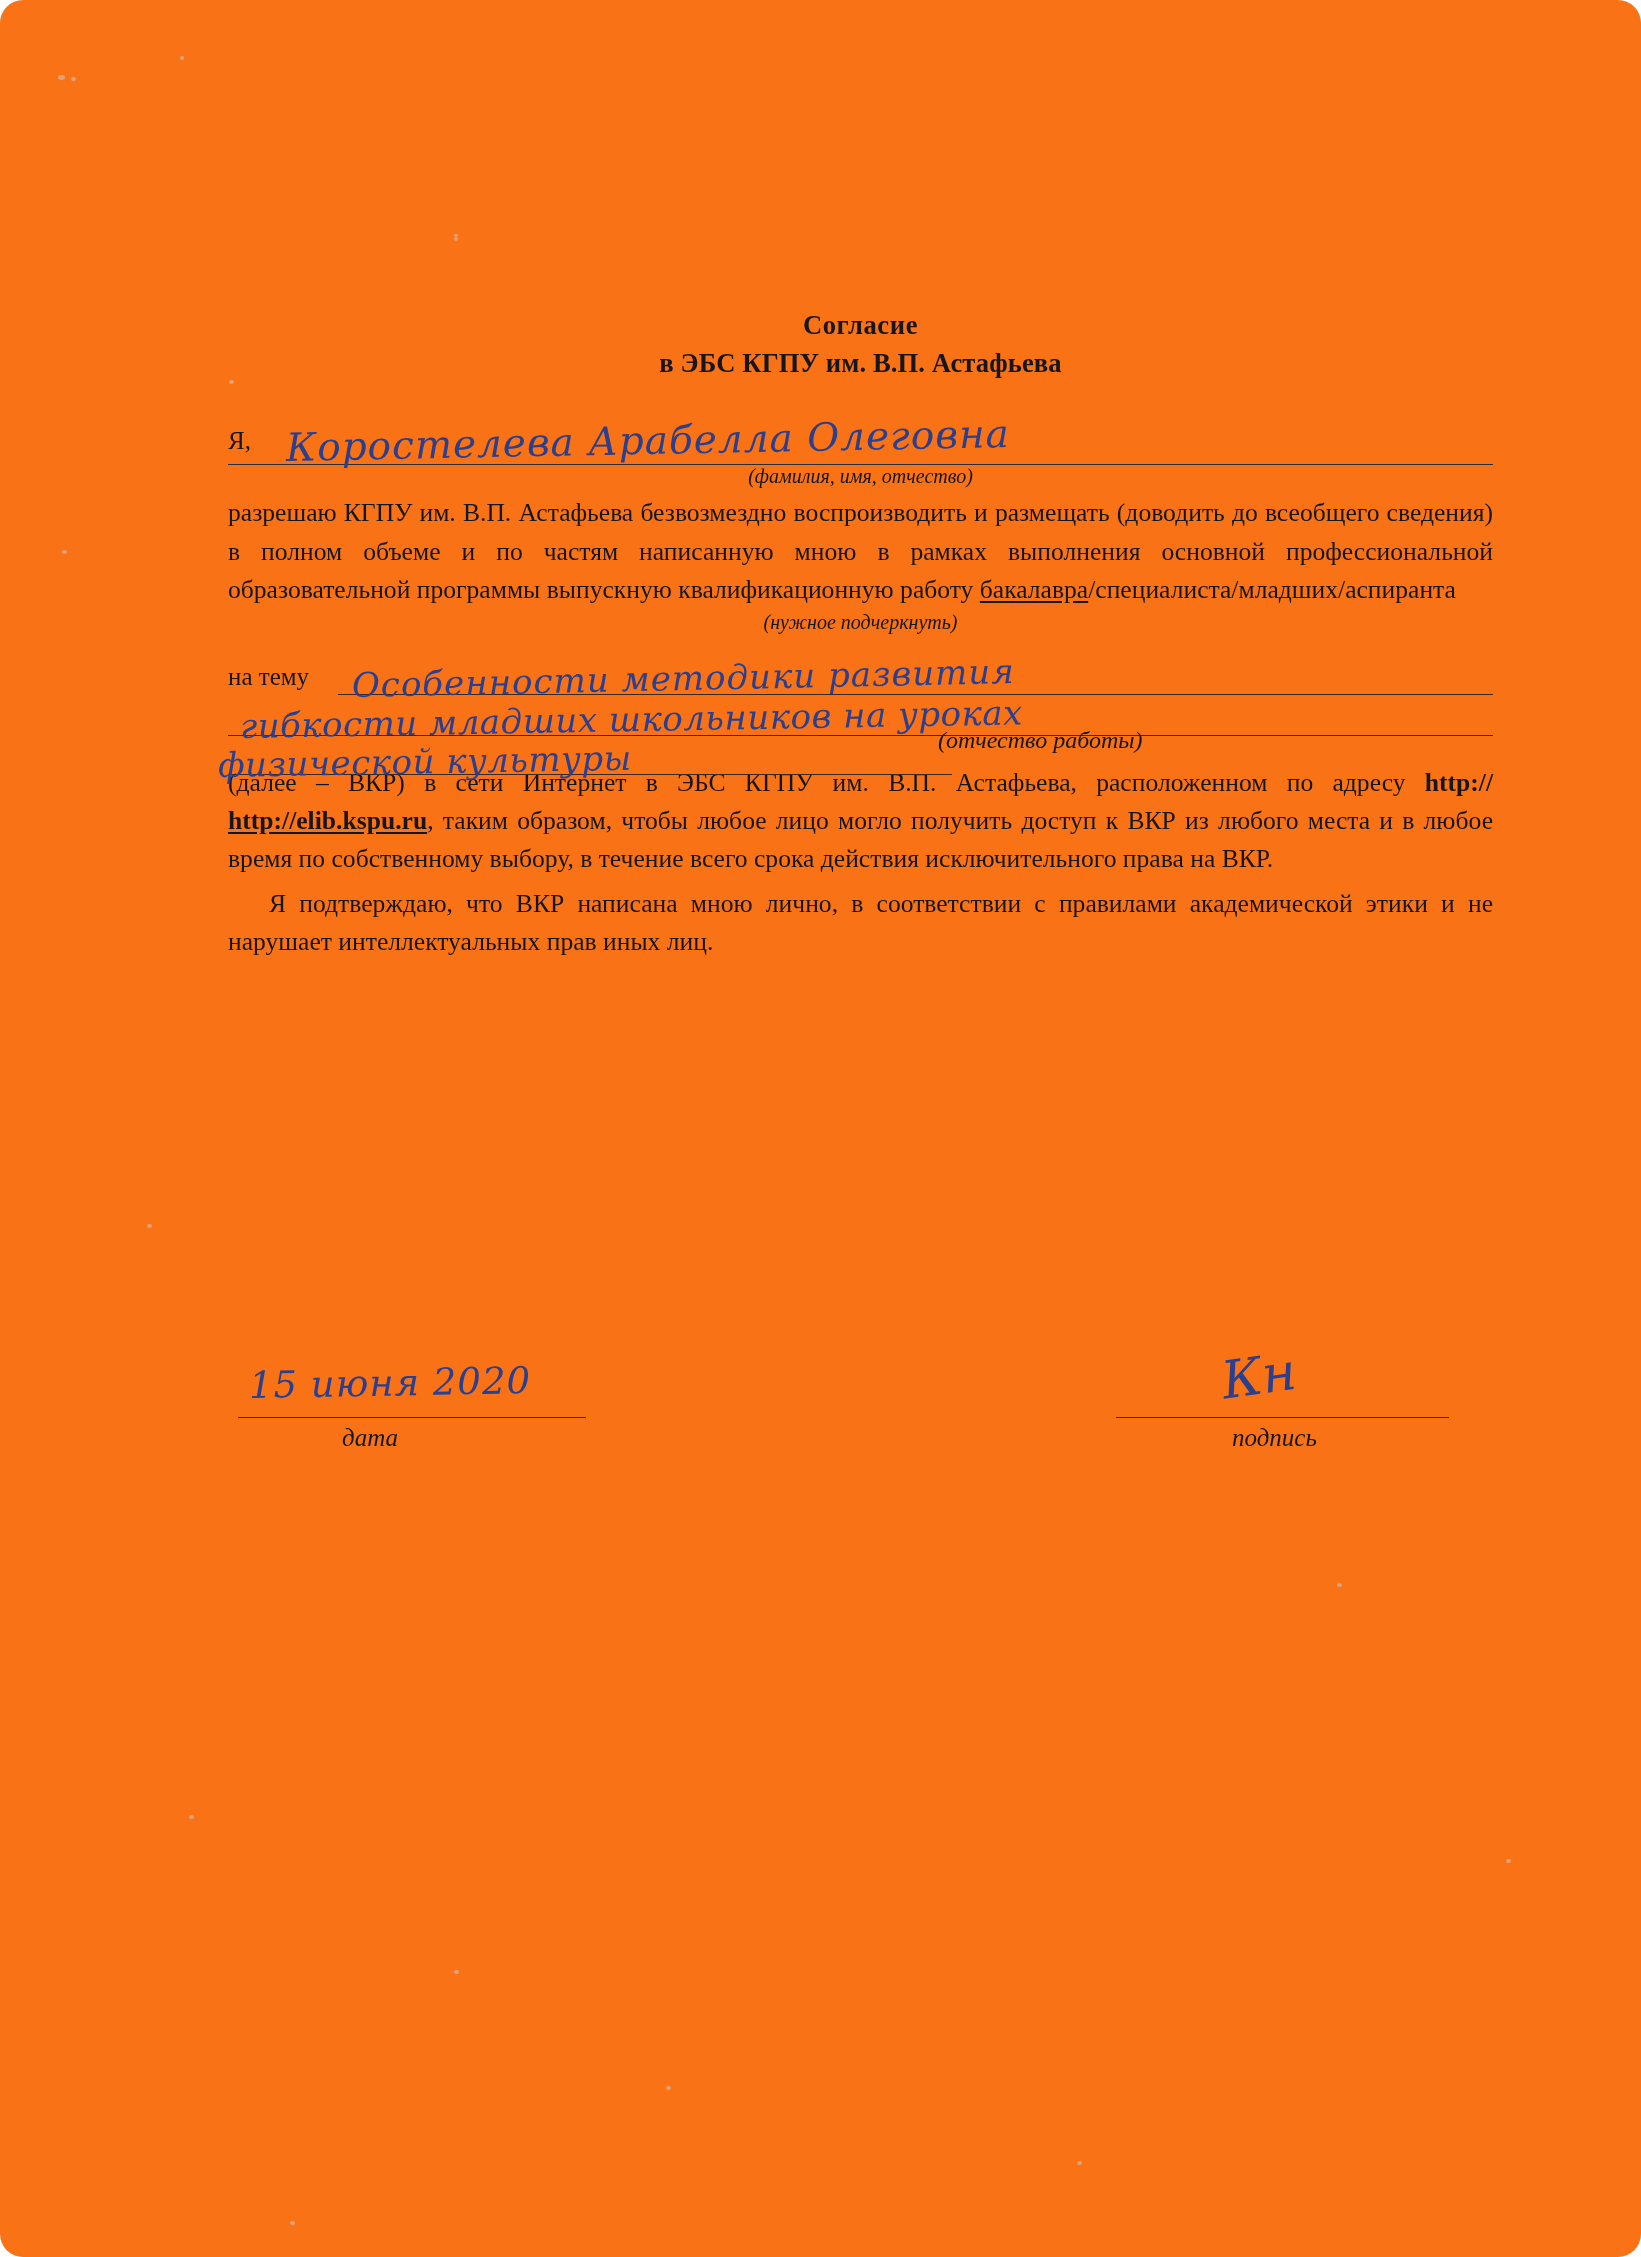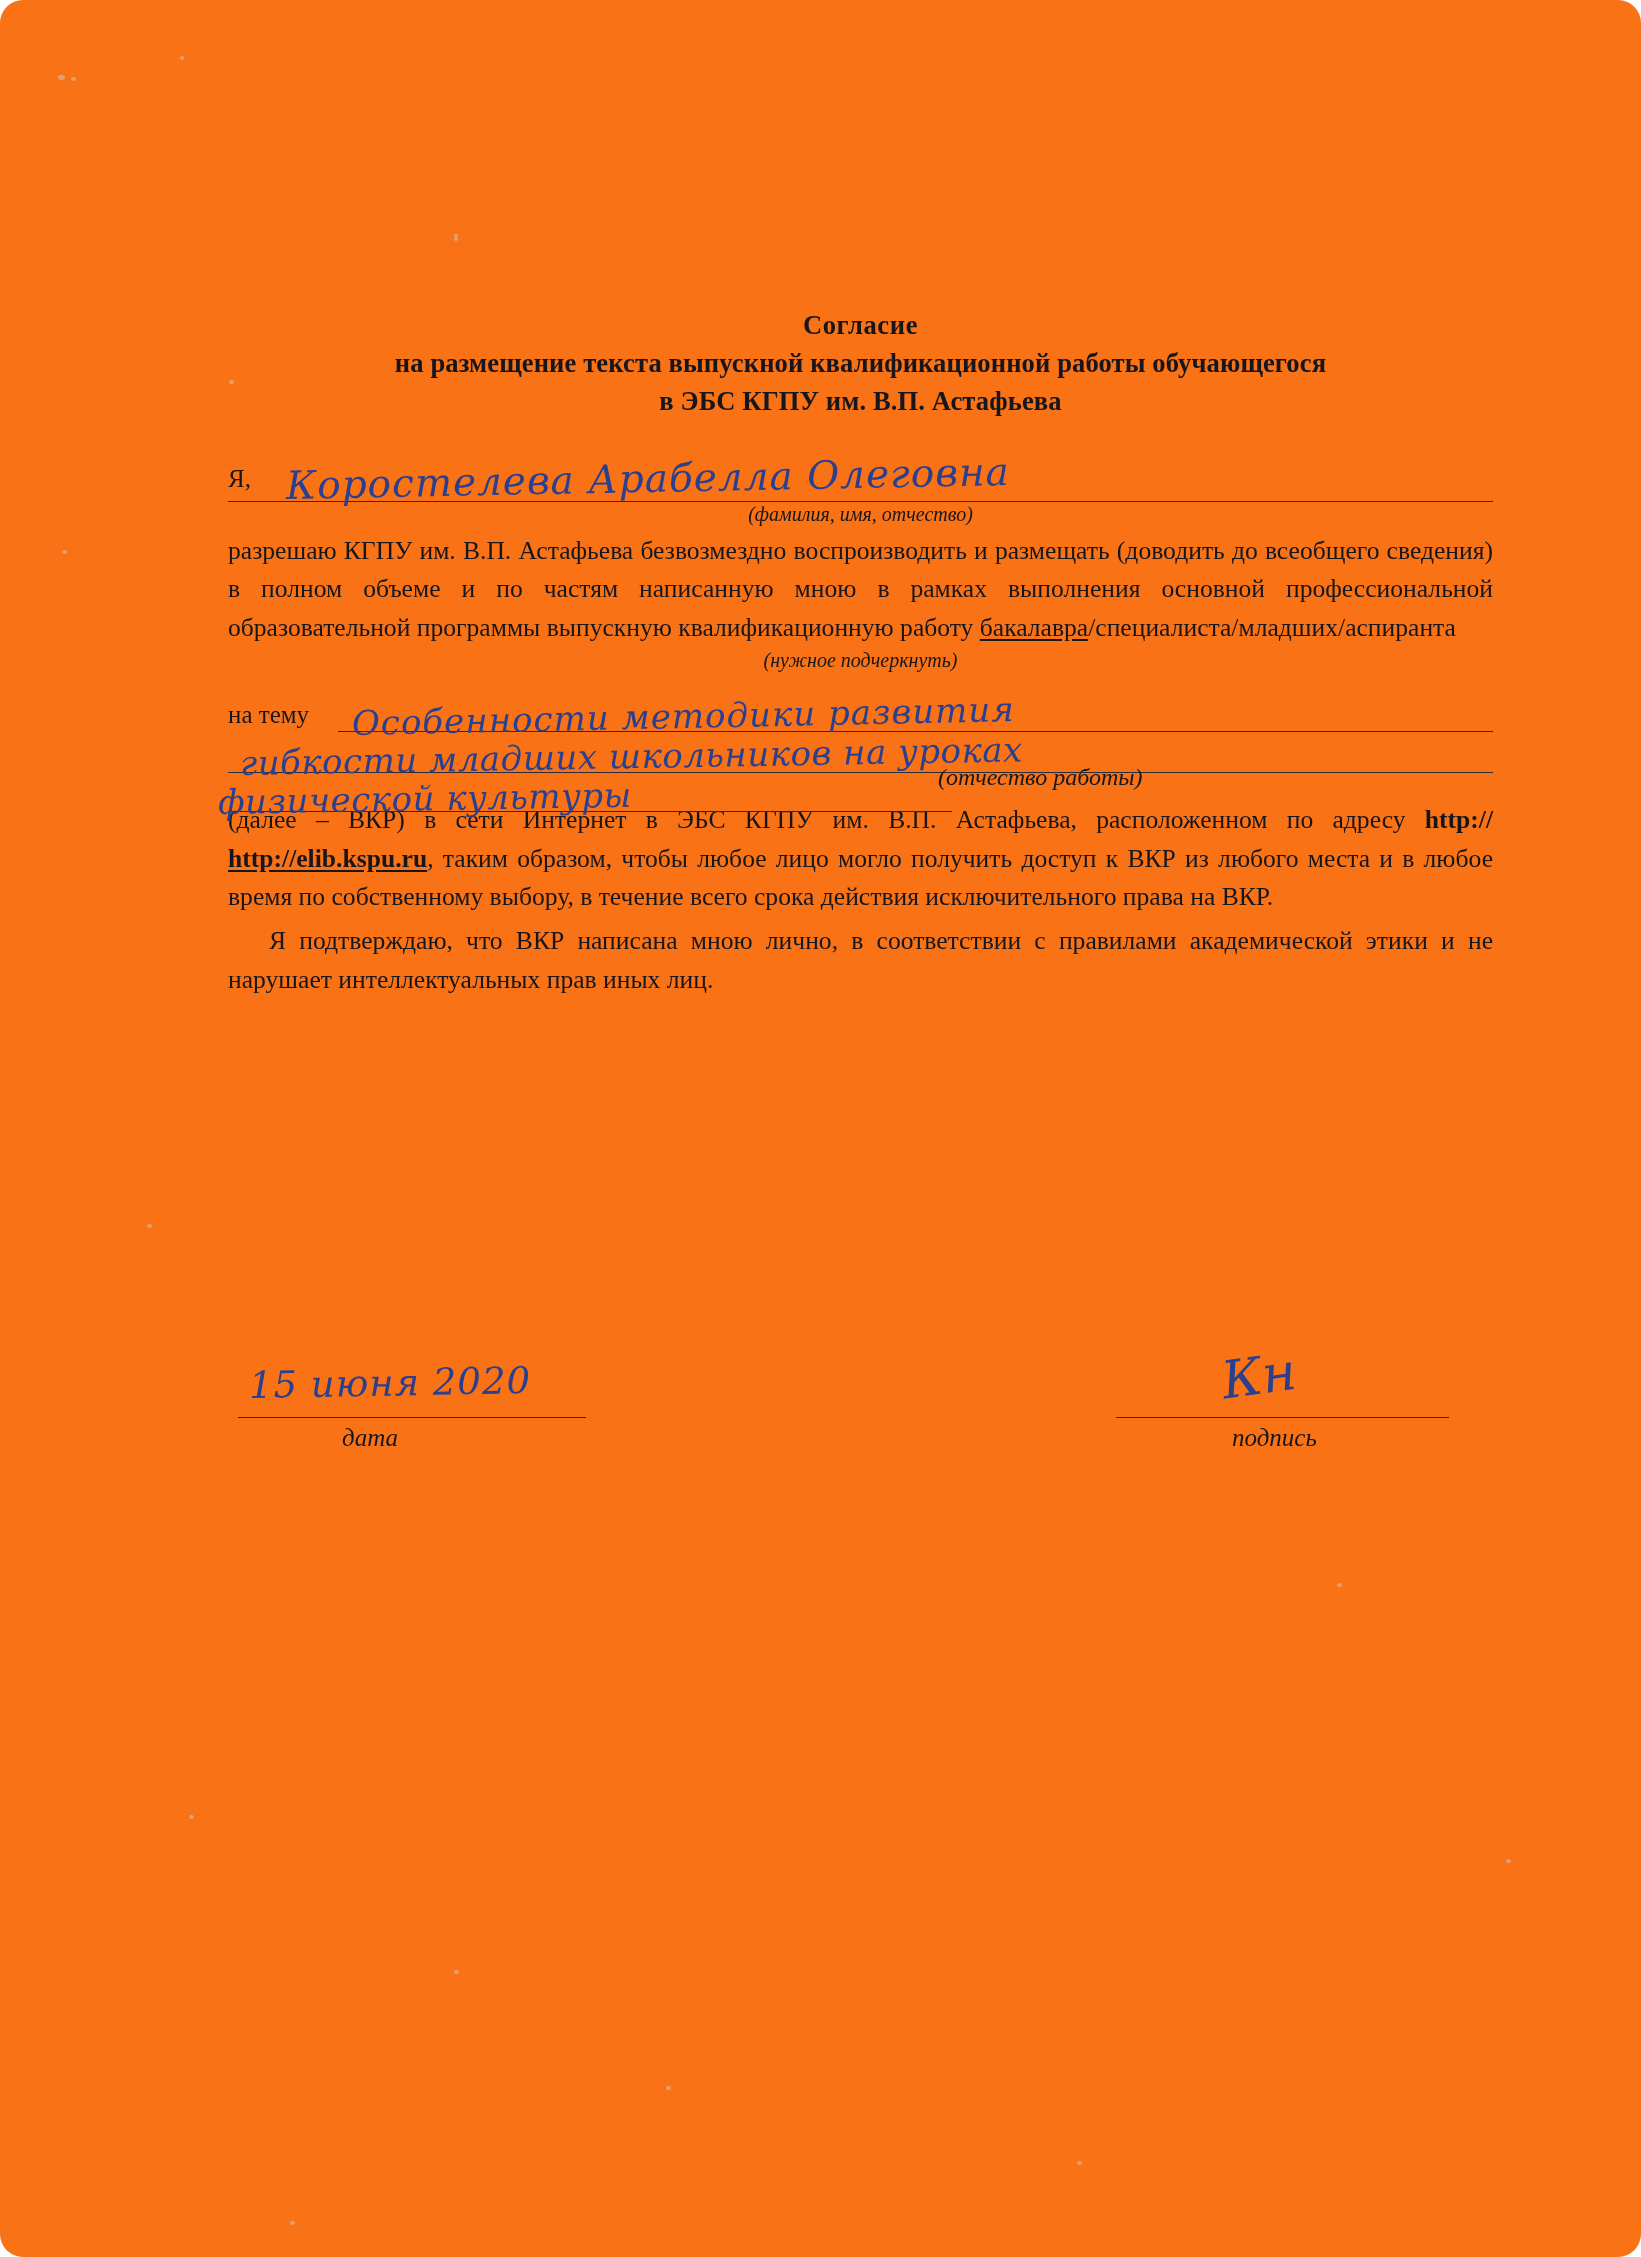--- a/index.html
+++ b/index.html
@@ -147,21 +147,20 @@
   <div class="speck" style="left:1337px;top:1583px;width:4.8px;height:3.9px;"></div>
   <div class="speck" style="left:1506px;top:1859px;width:4.8px;height:3.9px;"></div>
   <div class="speck" style="left:666px;top:2086px;width:4.8px;height:3.9px;"></div>
   <div class="speck" style="left:1077px;top:2161px;width:4.8px;height:3.9px;"></div>
   <div class="speck" style="left:290px;top:2221px;width:4.8px;height:3.9px;"></div>
 
   <div class="doc">
 
     <div class="title-block">
       <div class="line1">Согласие</div>
-      <div>на размещение текста выпускной квалификационной работы обучающегося</div>
       <div>в ЭБС КГПУ им. В.П. Астафьева</div>
     </div>
 
     <div class="field-row">
       <span class="field-label">Я,</span>
       <div class="rule" style="left:0px;right:0px;top:56px;"></div>
       <span class="hand" style="left:58px;top:17.4px;font-size:39px;letter-spacing:1px;transform:rotate(-1.1deg);">Коростелева Арабелла Олеговна</span>
     </div>
     <div class="caption">(фамилия, имя, отчество)</div>
 

